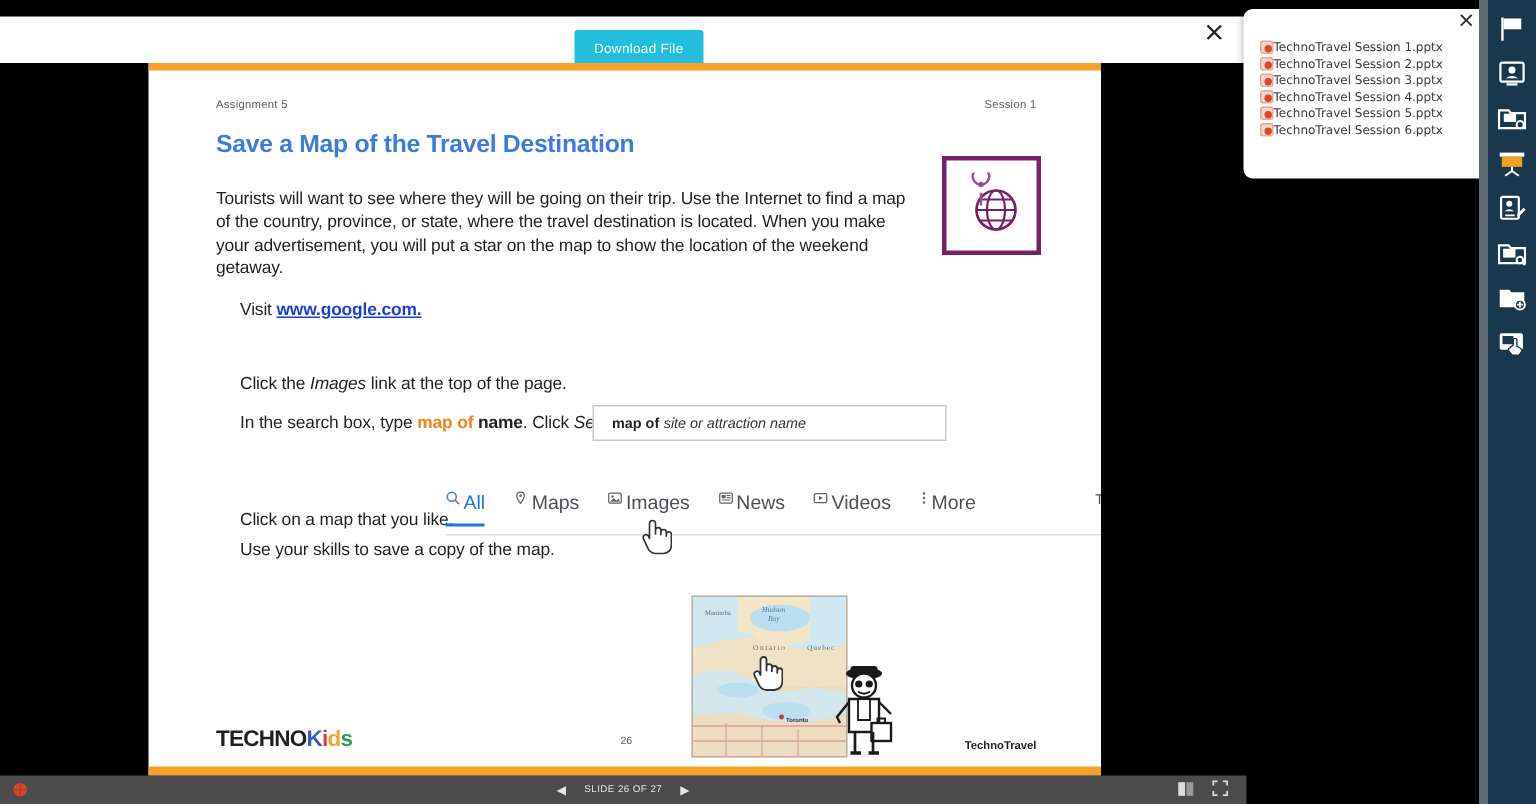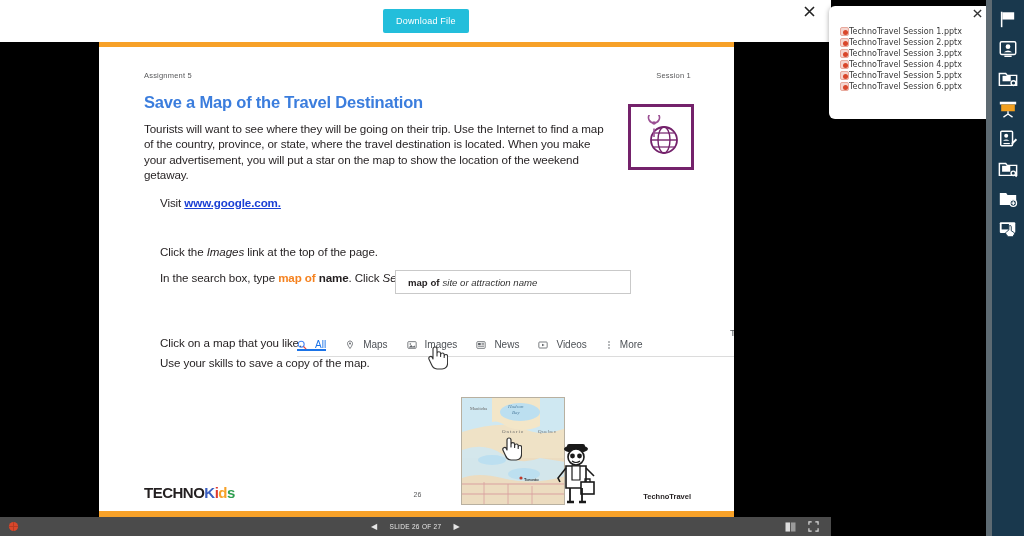--- a/index.html
+++ b/index.html
@@ -8,21 +8,21 @@
     font-family:"Liberation Sans", sans-serif;
     background:#000;
     position:relative;
   }
 
   
   #viewer-root { position:absolute; inset:0; background:#000; }
 
   
   #top-bar {
-    position:absolute; left:0; top:0; width:831px; height:44px;
+    position:absolute; left:0; top:11px; width:831px; height:44px;
     background:#ffffff;
   }
   #download-btn {
     position:absolute; left:383px; top:21px; transform:translateY(-50%);
     background:#23bedb; color:#ffffff; border:none;
     font-size:9px; padding:7px 13px; border-radius:2px;
     cursor:pointer; letter-spacing:.2px;
     font-family:"Liberation Sans", sans-serif;
   }
   #top-close {
@@ -36,29 +36,29 @@
 
   
   #doc-page {
     position:absolute; left:99px; top:0px; width:635px; height:475px;
     background:#ffffff; overflow:hidden;
   }
   .rule-orange { background:#f7a128; width:100%; }
   #rule-top { position:absolute; left:0; top:0; height:5px; }
   #rule-bottom { position:absolute; left:0; bottom:0; height:6px; }
 
-  #doc-inner { position:absolute; left:0; right:0; top:5px; bottom:6px; padding:24px 43px 0 45px; }
+  #doc-inner { position:absolute; left:0; right:0; top:5px; bottom:6px; padding:18px 43px 0 45px; }
 
   .hdr-row { display:flex; justify-content:space-between; font-size:7.5px; color:#58595b; letter-spacing:.2px; }
   .doc-title {
     color:#3b7ddd; font-size:16.5px; font-weight:bold;
     margin-top:13px; letter-spacing:-.2px;
   }
   .body-copy {
-    margin-top:9px; font-size:11.6px; color:#231f20; line-height:1.33;
+    margin-top:19px; font-size:11.6px; color:#231f20; line-height:1.33;
     width:462px; letter-spacing:-.1px;
   }
 
   
   #globe-box {
     position:absolute; right:40px; top:62px; width:66px; height:66px;
     border:3px solid #74226b; background:#fff;
     display:flex; align-items:center; justify-content:center;
   }
   #globe-box .inner { width:54px; height:54px; border:1.5px solid #fff; display:flex; align-items:center; justify-content:center; }
@@ -79,22 +79,22 @@
   #search-box .b { font-weight:bold; }
   #search-box .i { font-style:italic; margin-left:3px; color:#333; }
 
   
   #gtabs {
     position:absolute; left:198px; top:285px; width:455px; height:30px;
     border-bottom:1px solid #dcdcdc;
     display:flex; align-items:flex-start;
   }
   .gtab {
-    display:flex; align-items:flex-end; gap:8px;
-    font-size:10px; color:#4d5156; height:23px; margin-right:19px;
+    display:flex; align-items:flex-start; gap:2px;
+    font-size:13px; color:#4d5156; height:23px; margin-right:19px;
     cursor:pointer; position:relative;
   }
   .gtab.active { color:#1a73e8; }
   .gtab.active:after {
     content:""; position:absolute; left:0; right:0; bottom:-1px; height:2.5px; background:#1a73e8;
   }
   .gtab svg { display:block; }
   #gtools { margin-left:auto; font-size:9.4px; color:#4d5156; height:23px; cursor:pointer; }
 
   

